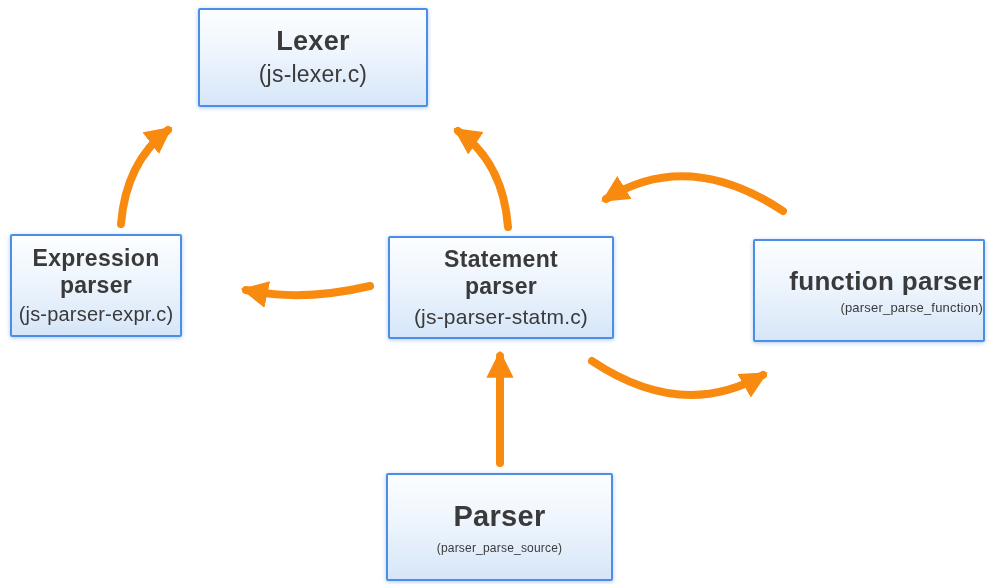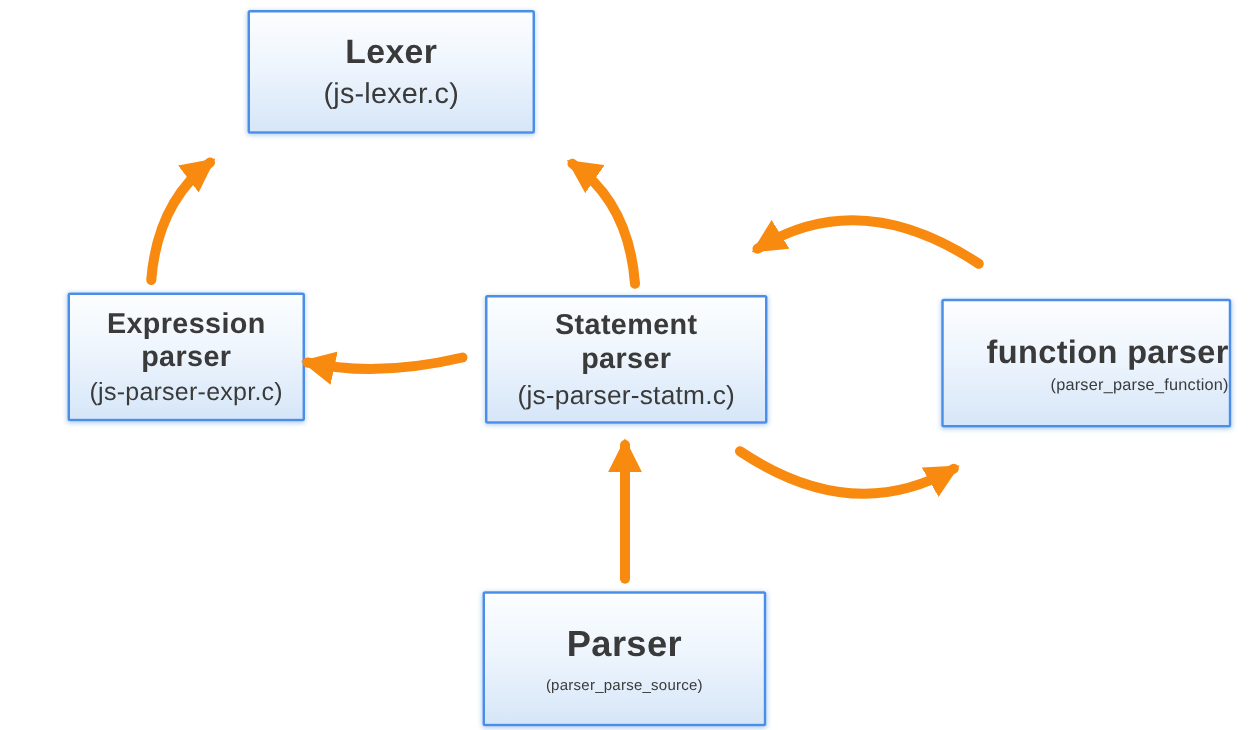--- a/index.html
+++ b/index.html
@@ -43,21 +43,21 @@
     line-height: 1.18;
     letter-spacing: 0.3px;
   }
   .node-subtitle {
     margin-top: 3px;
     line-height: 1.2;
     letter-spacing: 0.2px;
   }
   
   #node-lexer            { left: 198px; top: 8px;   width: 230px; height: 99px;  }
-  #node-expression       { left: 10px;  top: 234px; width: 190px; height: 103px; margin-left: 44px; }
+  #node-expression       { left: 10px;  top: 234px; width: 172px; height: 103px; }
   #node-statement        { left: 388px; top: 236px; width: 226px; height: 103px; }
   #node-function         { left: 753px; top: 239px; width: 232px; height: 103px; align-items: flex-end; }
   #node-parser           { left: 386px; top: 473px; width: 227px; height: 108px; }
 
   #node-lexer .node-title       { font-size: 27px; }
   #node-lexer .node-subtitle    { font-size: 23px; }
   #node-expression .node-title  { font-size: 23px; }
   #node-expression .node-subtitle { font-size: 20px; text-align: center; }
   #node-statement .node-title   { font-size: 23px; }
   #node-statement .node-subtitle { font-size: 21px; }

